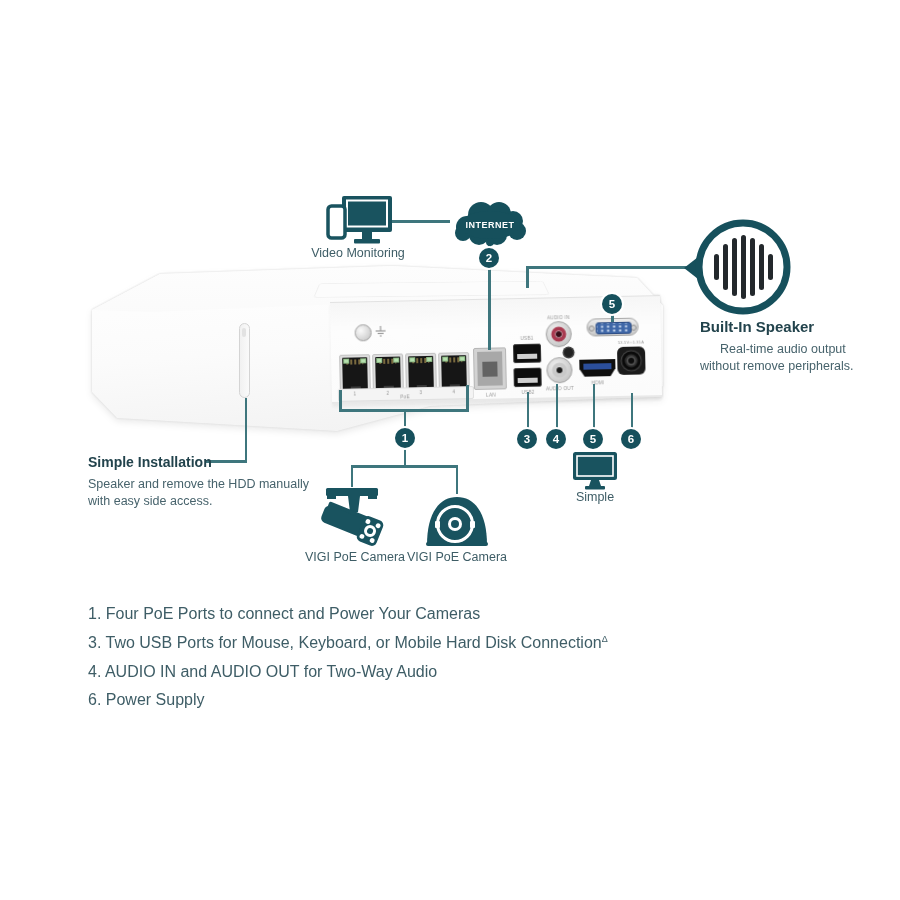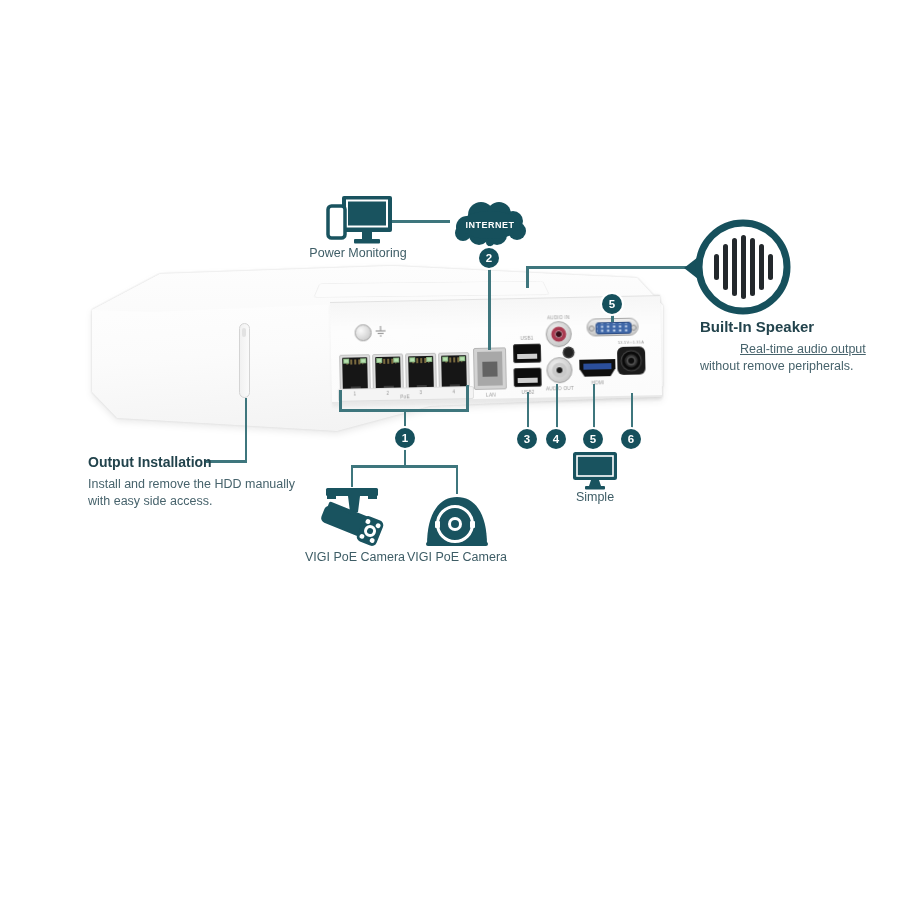--- a/index.html
+++ b/index.html
@@ -101,21 +101,21 @@
 
 <div id="canvas">
 
   <svg class="abs" style="left:326px; top:196px; z-index:35;" width="68" height="50" viewBox="0 0 68 50">
     <rect x="16" y="0" width="50" height="36" rx="2" fill="#19535F"></rect>
     <rect x="21" y="4.5" width="40" height="26" fill="#19535F" stroke="#ffffff" stroke-width="2"></rect>
     <rect x="36" y="36" width="10" height="7" fill="#19535F"></rect>
     <rect x="28" y="43" width="26" height="4.5" rx="1" fill="#19535F"></rect>
     <rect x="2" y="10" width="17" height="32" rx="3.5" fill="#ffffff" stroke="#19535F" stroke-width="3.5"></rect>
   </svg>
-  <div class="cap" style="left:280px; top:246px; width:156px;">Power Monitoring</div>
+  <div class="cap" style="left:280px; top:246px; width:156px;">Video Monitoring</div>
 
   <div class="line" style="left:392px; top:220px; width:58px; height:2.5px;"></div>
 
   <div class="line" style="left:488px; top:240px; width:2.5px; height:110px;"></div>
 
   <svg class="abs" style="left:448px; top:198px; z-index:35;" width="84" height="48" viewBox="0 0 84 48">
     <g fill="#16505C">
       <circle cx="19" cy="29" r="11"></circle>
       <circle cx="33" cy="17" r="13"></circle>
       <circle cx="51" cy="16" r="12"></circle>
@@ -141,21 +141,21 @@
       <rect x="30" y="41" width="5" height="26" rx="2.5"></rect>
       <rect x="39" y="31" width="5" height="46" rx="2.5"></rect>
       <rect x="48" y="25" width="5" height="58" rx="2.5"></rect>
       <rect x="57" y="22" width="5" height="64" rx="2.5"></rect>
       <rect x="66" y="25" width="5" height="58" rx="2.5"></rect>
       <rect x="75" y="31" width="5" height="46" rx="2.5"></rect>
       <rect x="84" y="41" width="5" height="26" rx="2.5"></rect>
     </g>
   </svg>
   <div class="h-bold" style="left:700px; top:318px; font-size:15px;">Built-In Speaker</div>
-  <div class="body-txt" style="left:740px; top:341px;text-decoration:underline;">Real-time audio output</div>
+  <div class="body-txt" style="left:720px; top:341px;">Real-time audio output</div>
   <div class="body-txt" style="left:700px; top:358px;">without remove peripherals.</div>
 
   <div id="device">
     <div class="shell"></div>
     <div class="topface"></div>
     <div class="recess"></div>
     <div class="slot">
       <div class="notch"></div>
     </div>
 
@@ -251,22 +251,22 @@
       <div class="plabel" style="left:278px; top:42px; width:44px; transform:scale(.68);">53.5V⎓1.31A</div>
       <div class="dcjack">
         <div class="c1"></div>
           <div class="c2"></div>
       </div>
     </div>
   </div>
 
   <div class="line" style="left:244.5px; top:398px; width:2.5px; height:64px;"></div>
   <div class="line" style="left:206px; top:460px; width:41px; height:2.5px;"></div>
-  <div class="h-bold" style="left:88px; top:454px; font-size:14px;">Output Installation</div>
-  <div class="body-txt" style="left:88px; top:476px;">Install and remove the HDD manually</div>
+  <div class="h-bold" style="left:88px; top:454px; font-size:14px;">Simple Installation</div>
+  <div class="body-txt" style="left:88px; top:476px;">Speaker and remove the HDD manually</div>
   <div class="body-txt" style="left:88px; top:493px;">with easy side access.</div>
 
   <div class="line" style="left:339px; top:390px; width:2.5px; height:21px;"></div>
   <div class="line" style="left:466px; top:385px; width:2.5px; height:26px;"></div>
   <div class="line" style="left:339px; top:409px; width:129.5px; height:2.5px;"></div>
   <div class="line" style="left:403.5px; top:410px; width:2.5px; height:19px;"></div>
   <div class="badge" style="left:395px; top:428px;">1</div>
   <div class="line" style="left:403.5px; top:447px; width:2.5px; height:20px;"></div>
   <div class="line" style="left:350.5px; top:465px; width:107px; height:2.5px;"></div>
   <div class="line" style="left:350.5px; top:465px; width:2.5px; height:22px;"></div>
@@ -323,15 +323,19 @@
 
   <svg class="abs" style="left:572px; top:451px; z-index:35;" width="46" height="40" viewBox="0 0 46 40">
     <rect x="1" y="1" width="44" height="28" rx="2.5" fill="#19535F"></rect>
     <rect x="5" y="5" width="36" height="20" fill="#19535F" stroke="#ffffff" stroke-width="1.6"></rect>
     <polygon points="19,29 27,29 29,35 17,35" fill="#19535F"></polygon>
     <rect x="13" y="35" width="20" height="3.5" rx="1" fill="#19535F"></rect>
   </svg>
   <div class="cap" style="left:555px; top:490px; width:80px;">Simple</div>
 
   <div id="feature-list">
+    <div><span>1. Four PoE Ports to connect and Power Your Cameras</span><sup></sup></div>
+    <div><span>3. Two USB Ports for Mouse, Keyboard, or Mobile Hard Disk Connection</span><sup>Δ</sup></div>
+    <div><span>4. AUDIO IN and AUDIO OUT for Two-Way Audio</span><sup></sup></div>
+    <div><span>6. Power Supply</span><sup></sup></div>
   </div>
 
 </div>
 
 </body></html>

